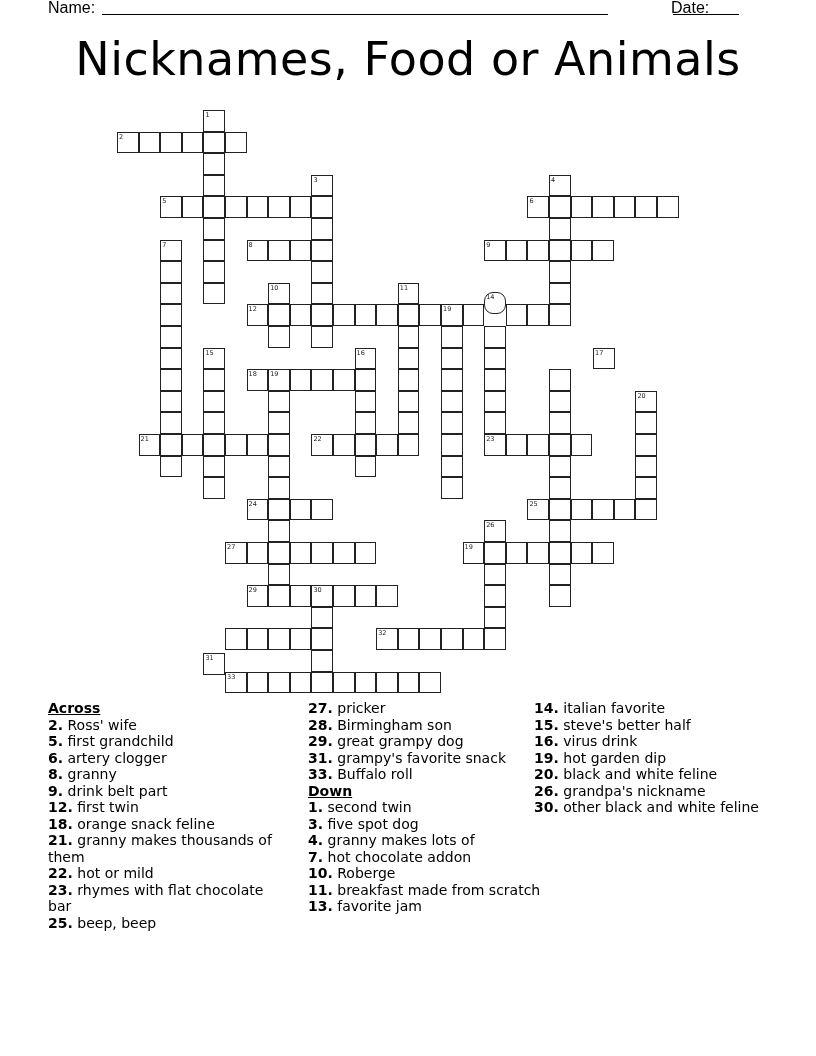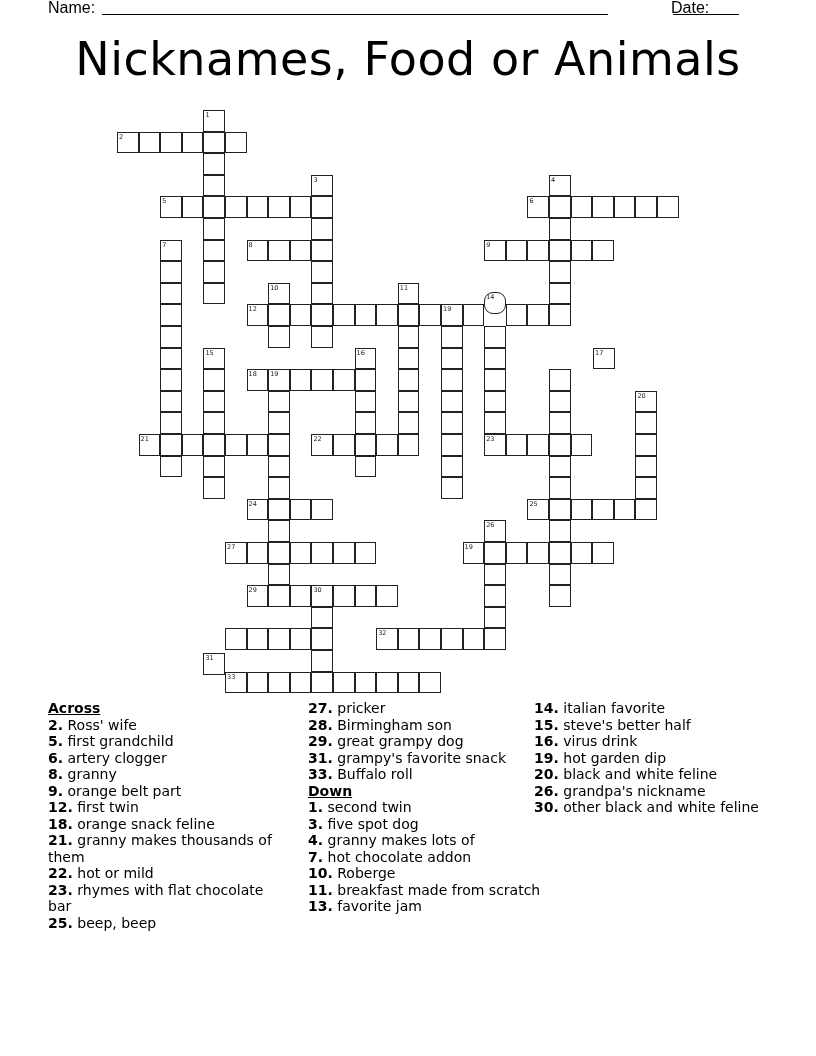--- a/index.html
+++ b/index.html
@@ -307,21 +307,21 @@
     <div class="cell" style="left: 419.4px; top: 671.6px;"></div>
   </div>
 
 <div class="clues col1">
   <span class="clue-heading">Across</span>
   <div id="across-a">
       <span class="clue"><b>2.</b><span> Ross' wife</span></span>
       <span class="clue"><b>5.</b><span> first grandchild</span></span>
       <span class="clue"><b>6.</b><span> artery clogger</span></span>
       <span class="clue"><b>8.</b><span> granny</span></span>
-      <span class="clue"><b>9.</b><span> orange belt part</span></span>
+      <span class="clue"><b>9.</b><span> drink belt part</span></span>
       <span class="clue"><b>12.</b><span> first twin</span></span>
       <span class="clue"><b>18.</b><span> orange snack feline</span></span>
       <span class="clue"><b>21.</b><span> granny makes thousands of them</span></span>
       <span class="clue"><b>22.</b><span> hot or mild</span></span>
       <span class="clue"><b>23.</b><span> rhymes with flat chocolate bar</span></span>
       <span class="clue"><b>25.</b><span> beep, beep</span></span>
     </div>
 </div>
 <div class="clues col2">
   <div id="across-b">

